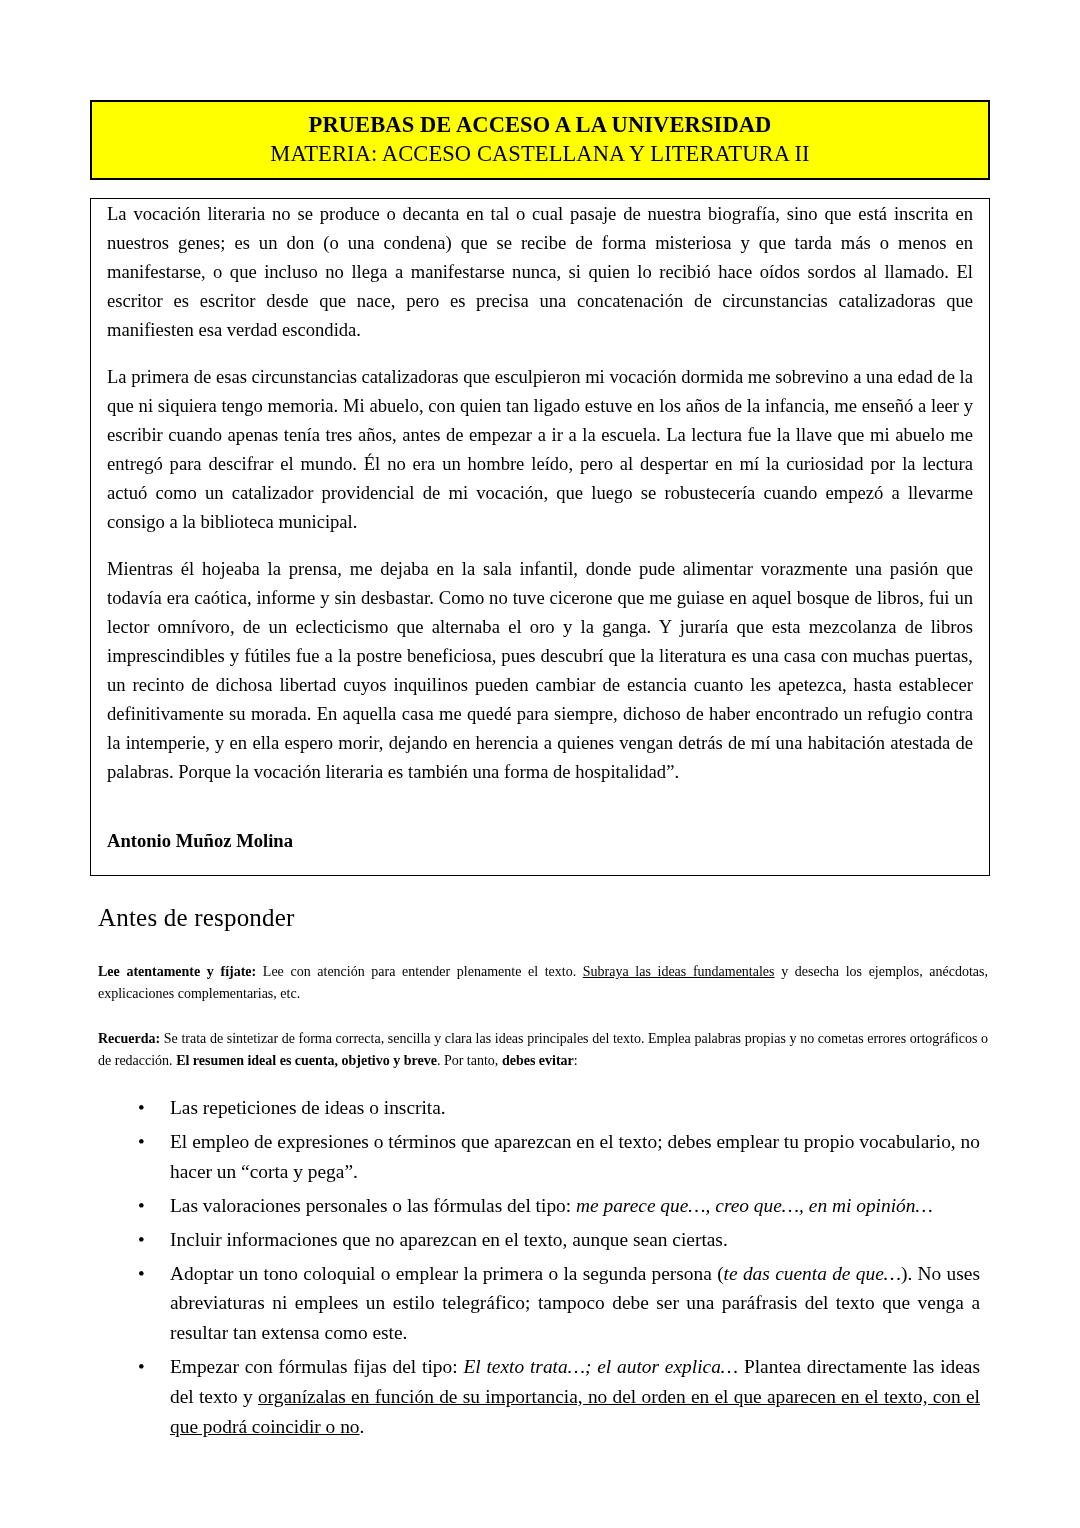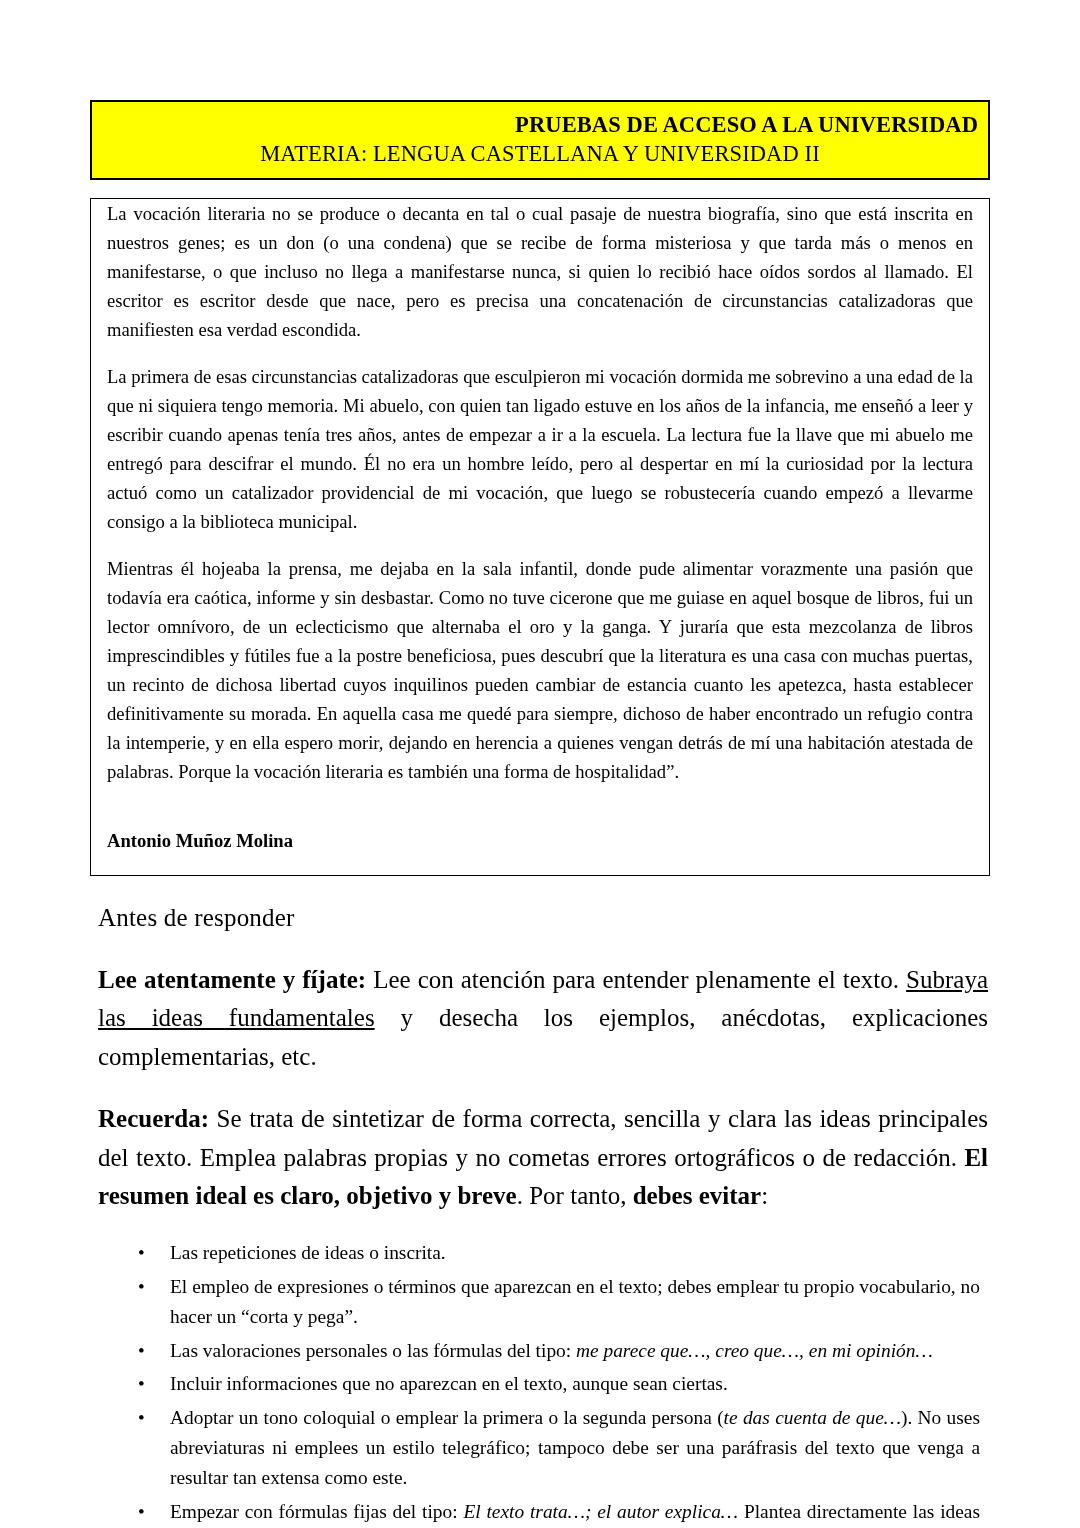--- a/index.html
+++ b/index.html
@@ -37,21 +37,20 @@
     border: 2px solid #000000;
     padding: 8px 10px 10px 10px;
     text-align: center;
     box-sizing: border-box;
   }
   .header-line1 {
     font-weight: bold;
     font-size: 22.5px;
     line-height: 1.32;
     letter-spacing: 0.1px;
-    text-align: right;
   }
   .header-line2 {
     font-size: 22px;
     line-height: 1.42;
     letter-spacing: 5.5px;
     padding-left: 5px;
   }
   .header-line3 {
     font-size: 22.5px;
     line-height: 1.28;
@@ -90,21 +89,21 @@
     font-size: 25px;
     font-weight: normal;
     line-height: 1.3;
     letter-spacing: 0.2px;
   }
 
   
   .body-par {
     margin: 26px 0 0 8px;
     width: 890px;
-    font-size: 25px;
+    font-size: 14px;
     line-height: 1.54;
     text-align: justify;
   }
   .body-par.tight { margin-top: 24px; }
 
   b, strong { font-weight: bold; }
   i, em { font-style: italic; }
   u { text-decoration: underline; }
 
   
@@ -132,38 +131,38 @@
   }
 </style>
 </head>
 <body>
 
 <div class="page">
   <div class="content">
 
     <div class="header-box">
       <div class="header-line1">PRUEBAS DE ACCESO A LA UNIVERSIDAD</div>
-      <div class="header-line3">MATERIA: LENGUA CASTELLANA Y UNIVERSIDAD II</div>
+      <div class="header-line3">MATERIA: ACCESO CASTELLANA Y LITERATURA II</div>
     </div>
 
     <div class="text-box">
       <p>La vocación literaria no se produce o decanta en tal o cual pasaje de nuestra biografía, sino que está inscrita en nuestros genes; es un don (o una condena) que se recibe de forma misteriosa y que tarda más o menos en manifestarse, o que incluso no llega a manifestarse nunca, si quien lo recibió hace oídos sordos al llamado. El escritor es escritor desde que nace, pero es precisa una concatenación de circunstancias catalizadoras que manifiesten esa verdad escondida.</p>
       <p>La primera de esas circunstancias catalizadoras que esculpieron mi vocación dormida me sobrevino a una edad de la que ni siquiera tengo memoria. Mi abuelo, con quien tan ligado estuve en los años de la infancia, me enseñó a leer y escribir cuando apenas tenía tres años, antes de empezar a ir a la escuela. La lectura fue la llave que mi abuelo me entregó para descifrar el mundo. Él no era un hombre leído, pero al despertar en mí la curiosidad por la lectura actuó como un catalizador providencial de mi vocación, que luego se robustecería cuando empezó a llevarme consigo a la biblioteca municipal.</p>
       <p>Mientras él hojeaba la prensa, me dejaba en la sala infantil, donde pude alimentar vorazmente una pasión que todavía era caótica, informe y sin desbastar. Como no tuve cicerone que me guiase en aquel bosque de libros, fui un lector omnívoro, de un eclecticismo que alternaba el oro y la ganga. Y juraría que esta mezcolanza de libros imprescindibles y fútiles fue a la postre beneficiosa, pues descubrí que la literatura es una casa con muchas puertas, un recinto de dichosa libertad cuyos inquilinos pueden cambiar de estancia cuanto les apetezca, hasta establecer definitivamente su morada. En aquella casa me quedé para siempre, dichoso de haber encontrado un refugio contra la intemperie, y en ella espero morir, dejando en herencia a quienes vengan detrás de mí una habitación atestada de palabras. Porque la vocación literaria es también una forma de hospitalidad”.</p>
       <p class="author">Antonio Muñoz Molina</p>
     </div>
 
     <div class="section-heading">Antes de responder</div>
 
     <div class="body-par">
       <b>Lee atentamente y fíjate:</b><span> Lee con atención para entender plenamente el texto. </span><u>Subraya las ideas fundamentales</u><span> y desecha los ejemplos, anécdotas, explicaciones complementarias, etc.</span>
     </div>
 
     <div class="body-par tight">
-      <b>Recuerda:</b><span> Se trata de sintetizar de forma correcta, sencilla y clara las ideas principales del texto. Emplea palabras propias y no cometas errores ortográficos o de redacción. </span><b>El resumen ideal es claro, objetivo y breve</b><span>. Por tanto, </span><b>debes evitar</b><span>:</span>
+      <b>Recuerda:</b><span> Se trata de sintetizar de forma correcta, sencilla y clara las ideas principales del texto. Emplea palabras propias y no cometas errores ortográficos o de redacción. </span><b>El resumen ideal es cuenta, objetivo y breve</b><span>. Por tanto, </span><b>debes evitar</b><span>:</span>
     </div>
 
     <ul class="bullets">
       <li>
         <span class="bullet-dot">•</span><span>Las repeticiones de ideas o inscrita.</span>
       </li>
       <li>
         <span class="bullet-dot">•</span><span>El empleo de expresiones o términos que aparezcan en el texto; debes emplear tu propio vocabulario, no hacer un “corta y pega”.</span>
       </li>
       <li>

